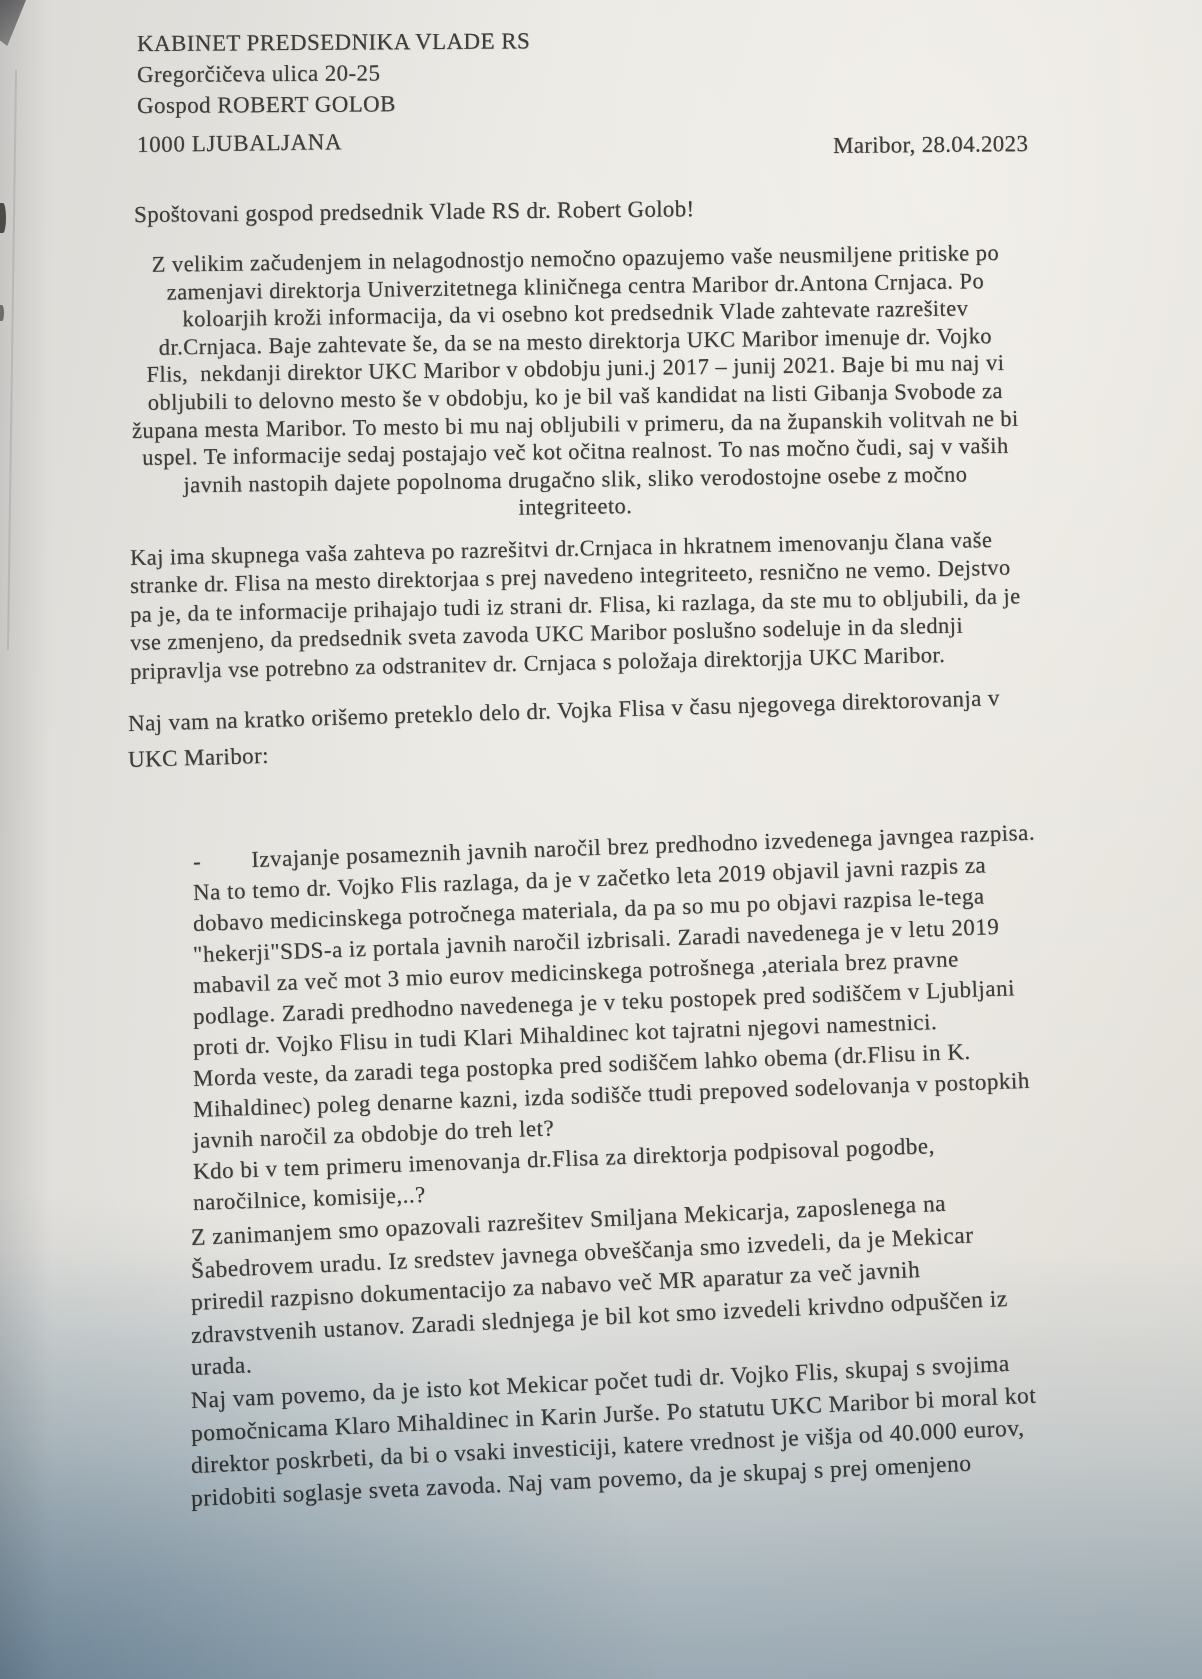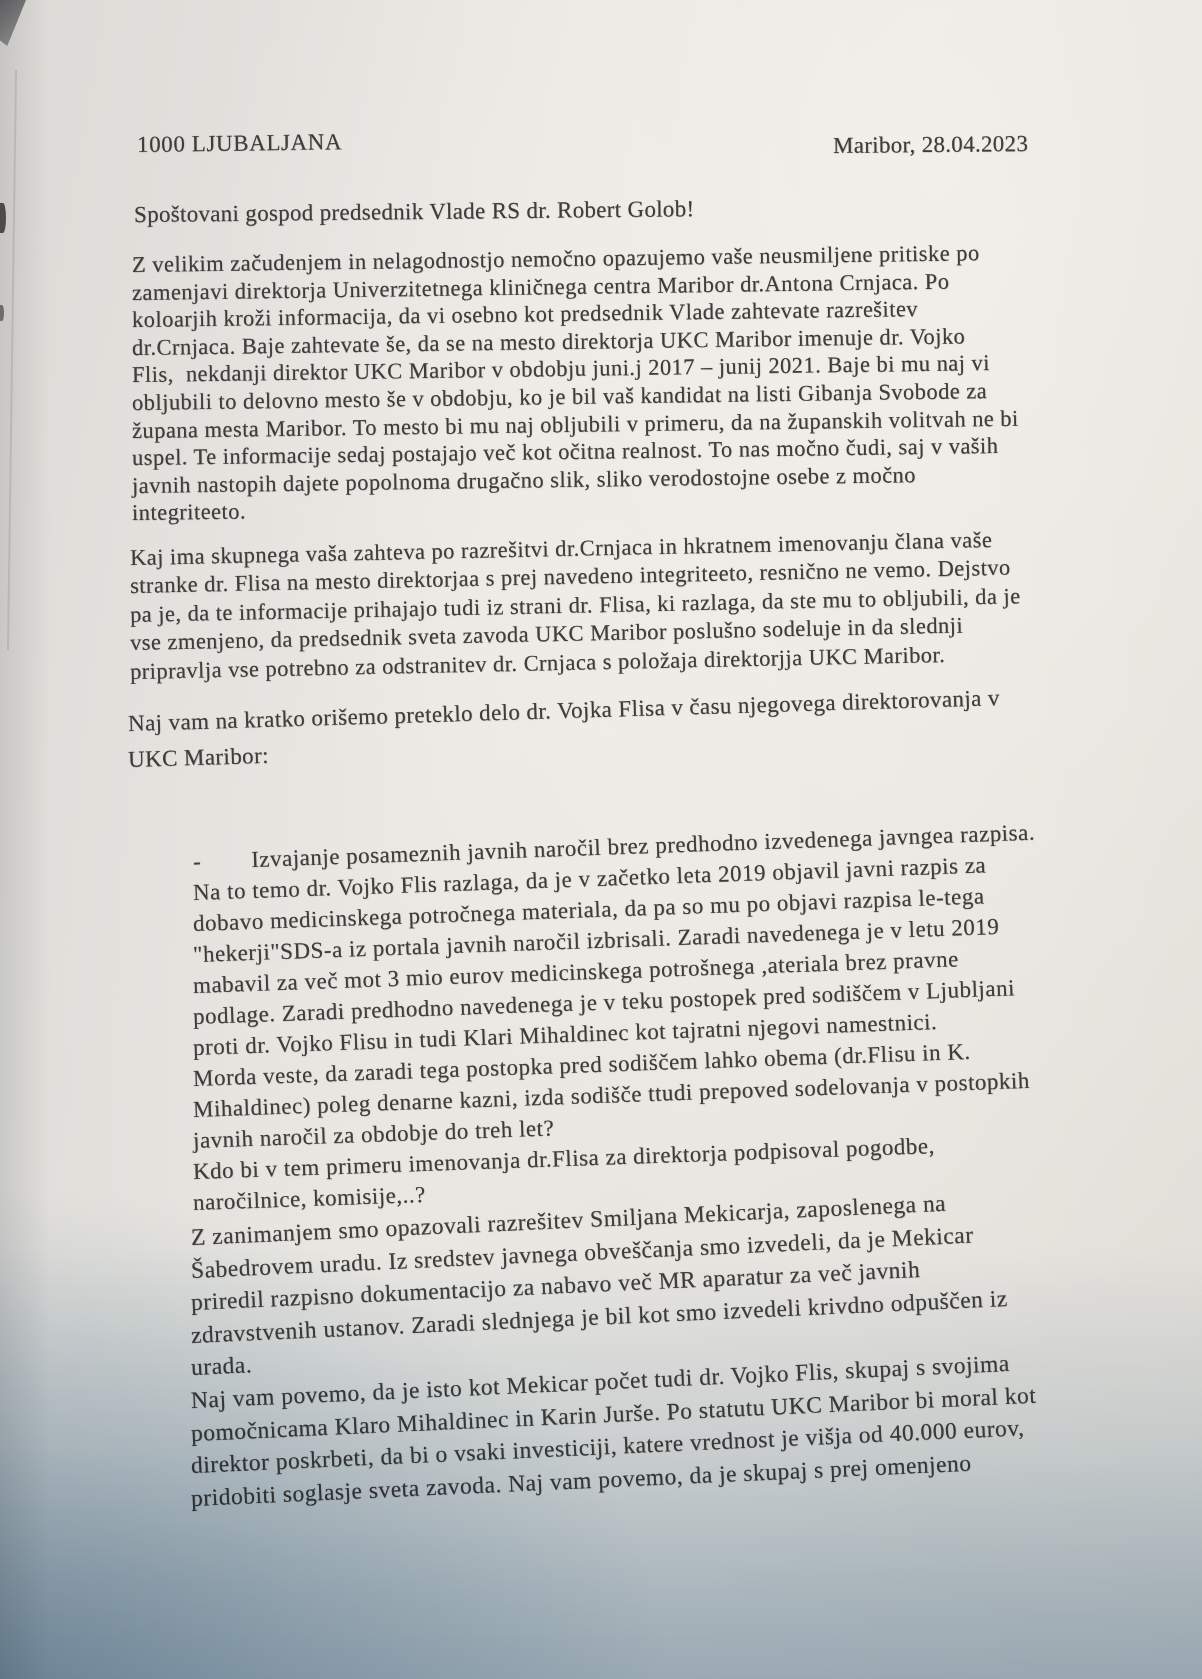--- a/index.html
+++ b/index.html
@@ -47,21 +47,21 @@
     white-space:pre;
     transform-origin:0 50%;
     text-shadow:0.3px 0.3px 0.8px rgba(62,61,59,0.55);
   }
   .sec-recipient{left:137px;top:28px;font-size:23px;line-height:31px;letter-spacing:0.4px;}
   .sec-recipient .line{transform:rotate(-0.4deg);}
   .sec-city{left:137px;top:132px;font-size:23px;letter-spacing:0.6px;}
   .sec-city .line,.sec-city{transform:rotate(-0.4deg);transform-origin:0 50%;}
   .sec-date{left:833px;top:133px;font-size:23px;letter-spacing:0.3px;transform:rotate(-0.6deg);transform-origin:0 50%;}
   .sec-salutation{left:134px;top:202px;font-size:23px;letter-spacing:0.3px;transform:rotate(-0.6deg);transform-origin:0 50%;}
-  .sec-para1{left:132px;top:251px;font-size:22.5px;line-height:27.6px;letter-spacing:0.45px;}
+  .sec-para1{left:132px;top:251px;font-size:22.5px;line-height:27.6px;letter-spacing:0.45px;text-align:center;}
   .sec-para1 .line{transform:rotate(-0.8deg);}
   .sec-para2{left:130px;top:544px;font-size:22.5px;line-height:28.4px;letter-spacing:0.45px;}
   .sec-para2 .line{transform:rotate(-1.2deg);}
   .sec-para3{left:128px;top:706px;font-size:23px;line-height:36px;letter-spacing:0.4px;}
   .sec-para3 .line{transform:rotate(-1.7deg);}
   .sec-indent1{left:193px;top:846px;font-size:23px;line-height:31px;letter-spacing:0.5px;}
   .sec-indent1 .line{transform:rotate(-2.0deg);}
   .sec-indent2{left:191px;top:1221px;font-size:23.5px;line-height:32.6px;letter-spacing:0.5px;}
   .sec-indent2 .line{transform:rotate(-2.6deg);}
 </style>
@@ -69,20 +69,25 @@
 <body>
 
 <div class="page">
 
   <div class="corner-dark"></div>
   <div class="left-strip"></div>
   <div class="paper-edge"></div>
   <div class="speck-1"></div>
   <div class="speck-2"></div>
 
+  <div class="sec sec-recipient">
+      <div class="line">KABINET PREDSEDNIKA VLADE RS</div>
+      <div class="line">Gregorčičeva ulica 20-25</div>
+      <div class="line">Gospod ROBERT GOLOB</div>
+    </div>
 
   <div class="sec sec-city">
     <div class="line">1000 LJUBALJANA</div>
   </div>
 
   <div class="sec sec-date">
     <div class="line">Maribor, 28.04.2023</div>
   </div>
 
   <div class="sec sec-salutation">

